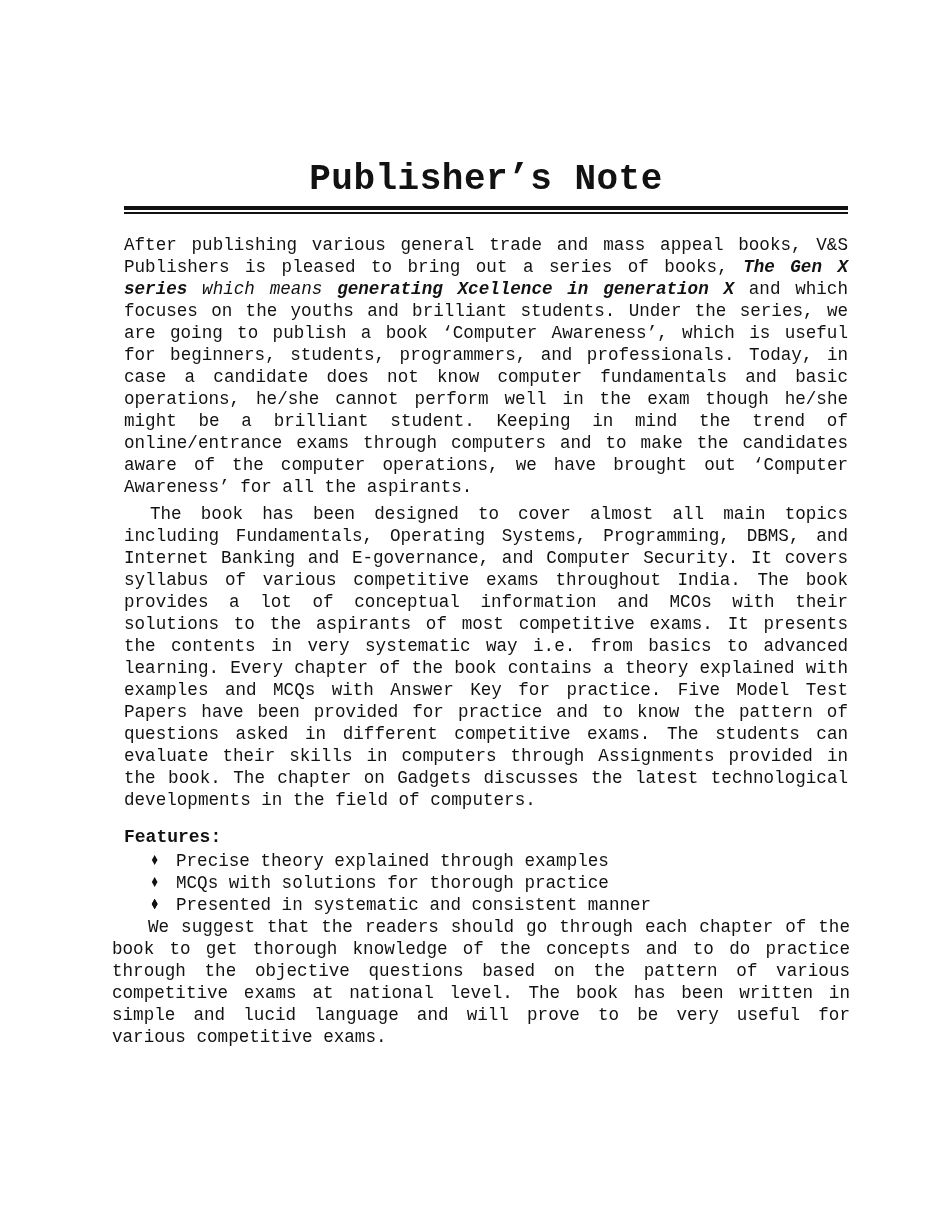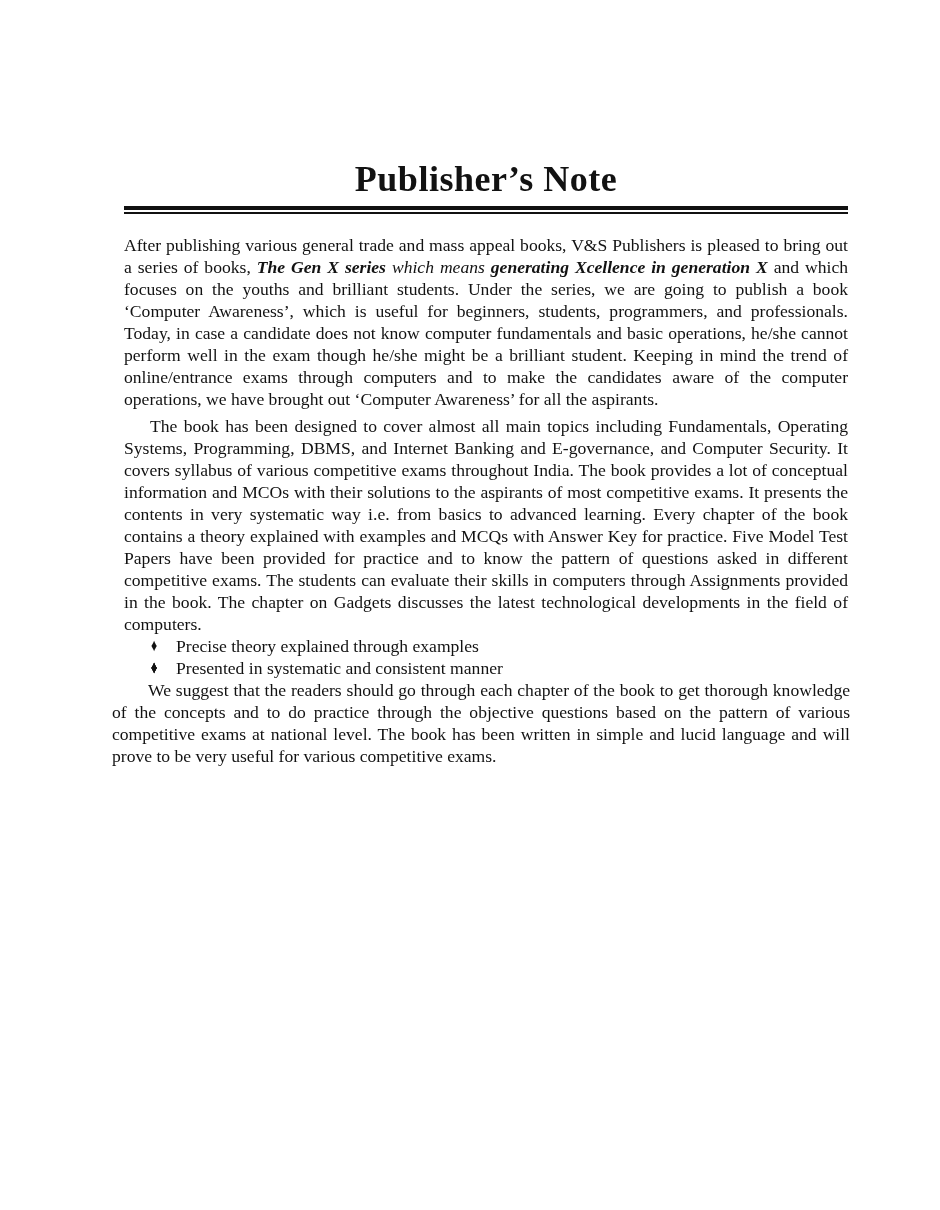--- a/index.html
+++ b/index.html
@@ -10,20 +10,21 @@
   body {
     width: 940px;
     height: 1210px;
     font-family: "Liberation Serif", "DejaVu Serif", serif;
     color: #121212;
     position: relative;
     overflow: hidden;
   }
   .page {
     padding: 160px 92px 0 124px;
+    font-family: Liberation Mono, monospace;
   }
   .title {
     margin: 0 0 6px 0;
     text-align: center;
     font-size: 36px;
     font-weight: bold;
     letter-spacing: 0.5px;
     line-height: 1.1;
   }
   .title-rule {
@@ -83,24 +84,25 @@
 
 <div class="page">
 
   <h1 class="title">Publisher’s Note</h1>
   <div class="title-rule"></div>
 
   <p class="para first"><span>After publishing various general trade and mass appeal books, V&amp;S Publishers is pleased to bring out a series of books, </span><span class="bi">The Gen X series</span><span class="i"> which means </span><span class="bi">generating Xcellence in generation X</span><span> and which focuses on the youths and brilliant students. Under the series, we are going to publish a book ‘Computer Awareness’, which is useful for beginners, students, programmers, and professionals. Today, in case a candidate does not know computer fundamentals and basic operations, he/she cannot perform well in the exam though he/she might be a brilliant student. Keeping in mind the trend of online/entrance exams through computers and to make the candidates aware of the computer operations, we have brought out ‘Computer Awareness’ for all the aspirants.</span></p>
 
   <p class="para indent">The book has been designed to cover almost all main topics including Fundamentals, Operating Systems, Programming, DBMS, and Internet Banking and E-governance, and Computer Security. It covers syllabus of various competitive exams throughout India. The book provides a lot of conceptual information and MCOs with their solutions to the aspirants of most competitive exams. It presents the contents in very systematic way i.e. from basics to advanced learning.  Every chapter of the book contains a theory explained with examples and MCQs with Answer Key for practice. Five Model Test Papers have been provided for practice and to know the pattern of questions asked in different competitive exams. The students can evaluate their skills in computers through Assignments provided in the book. The chapter on Gadgets discusses the latest technological developments in the field of computers.</p>
 
+  <h2 class="features-heading">Features:</h2>
 
   <ul class="features-list">
     <li><span class="bullet">♦</span><span>Precise theory explained through examples</span></li>
-    <li><span class="bullet">♦</span></li>
+    <li><span class="bullet">♦</span><span>MCQs with solutions for thorough practice</span></li>
     <li><span class="bullet">♦</span></li>
     <li><span class="bullet">♦</span></li>
     <li><span class="bullet">♦</span><span>Presented in systematic and consistent manner</span></li>
   </ul>
 
   <p class="para closing">We suggest that the readers should go through each chapter of the book to get thorough knowledge of the concepts and to do practice through the objective questions based on the pattern of various competitive exams at national level. The book has been written in simple and lucid language and will prove to be very useful for various competitive exams.</p>
 
 </div>
 
 </body></html>

